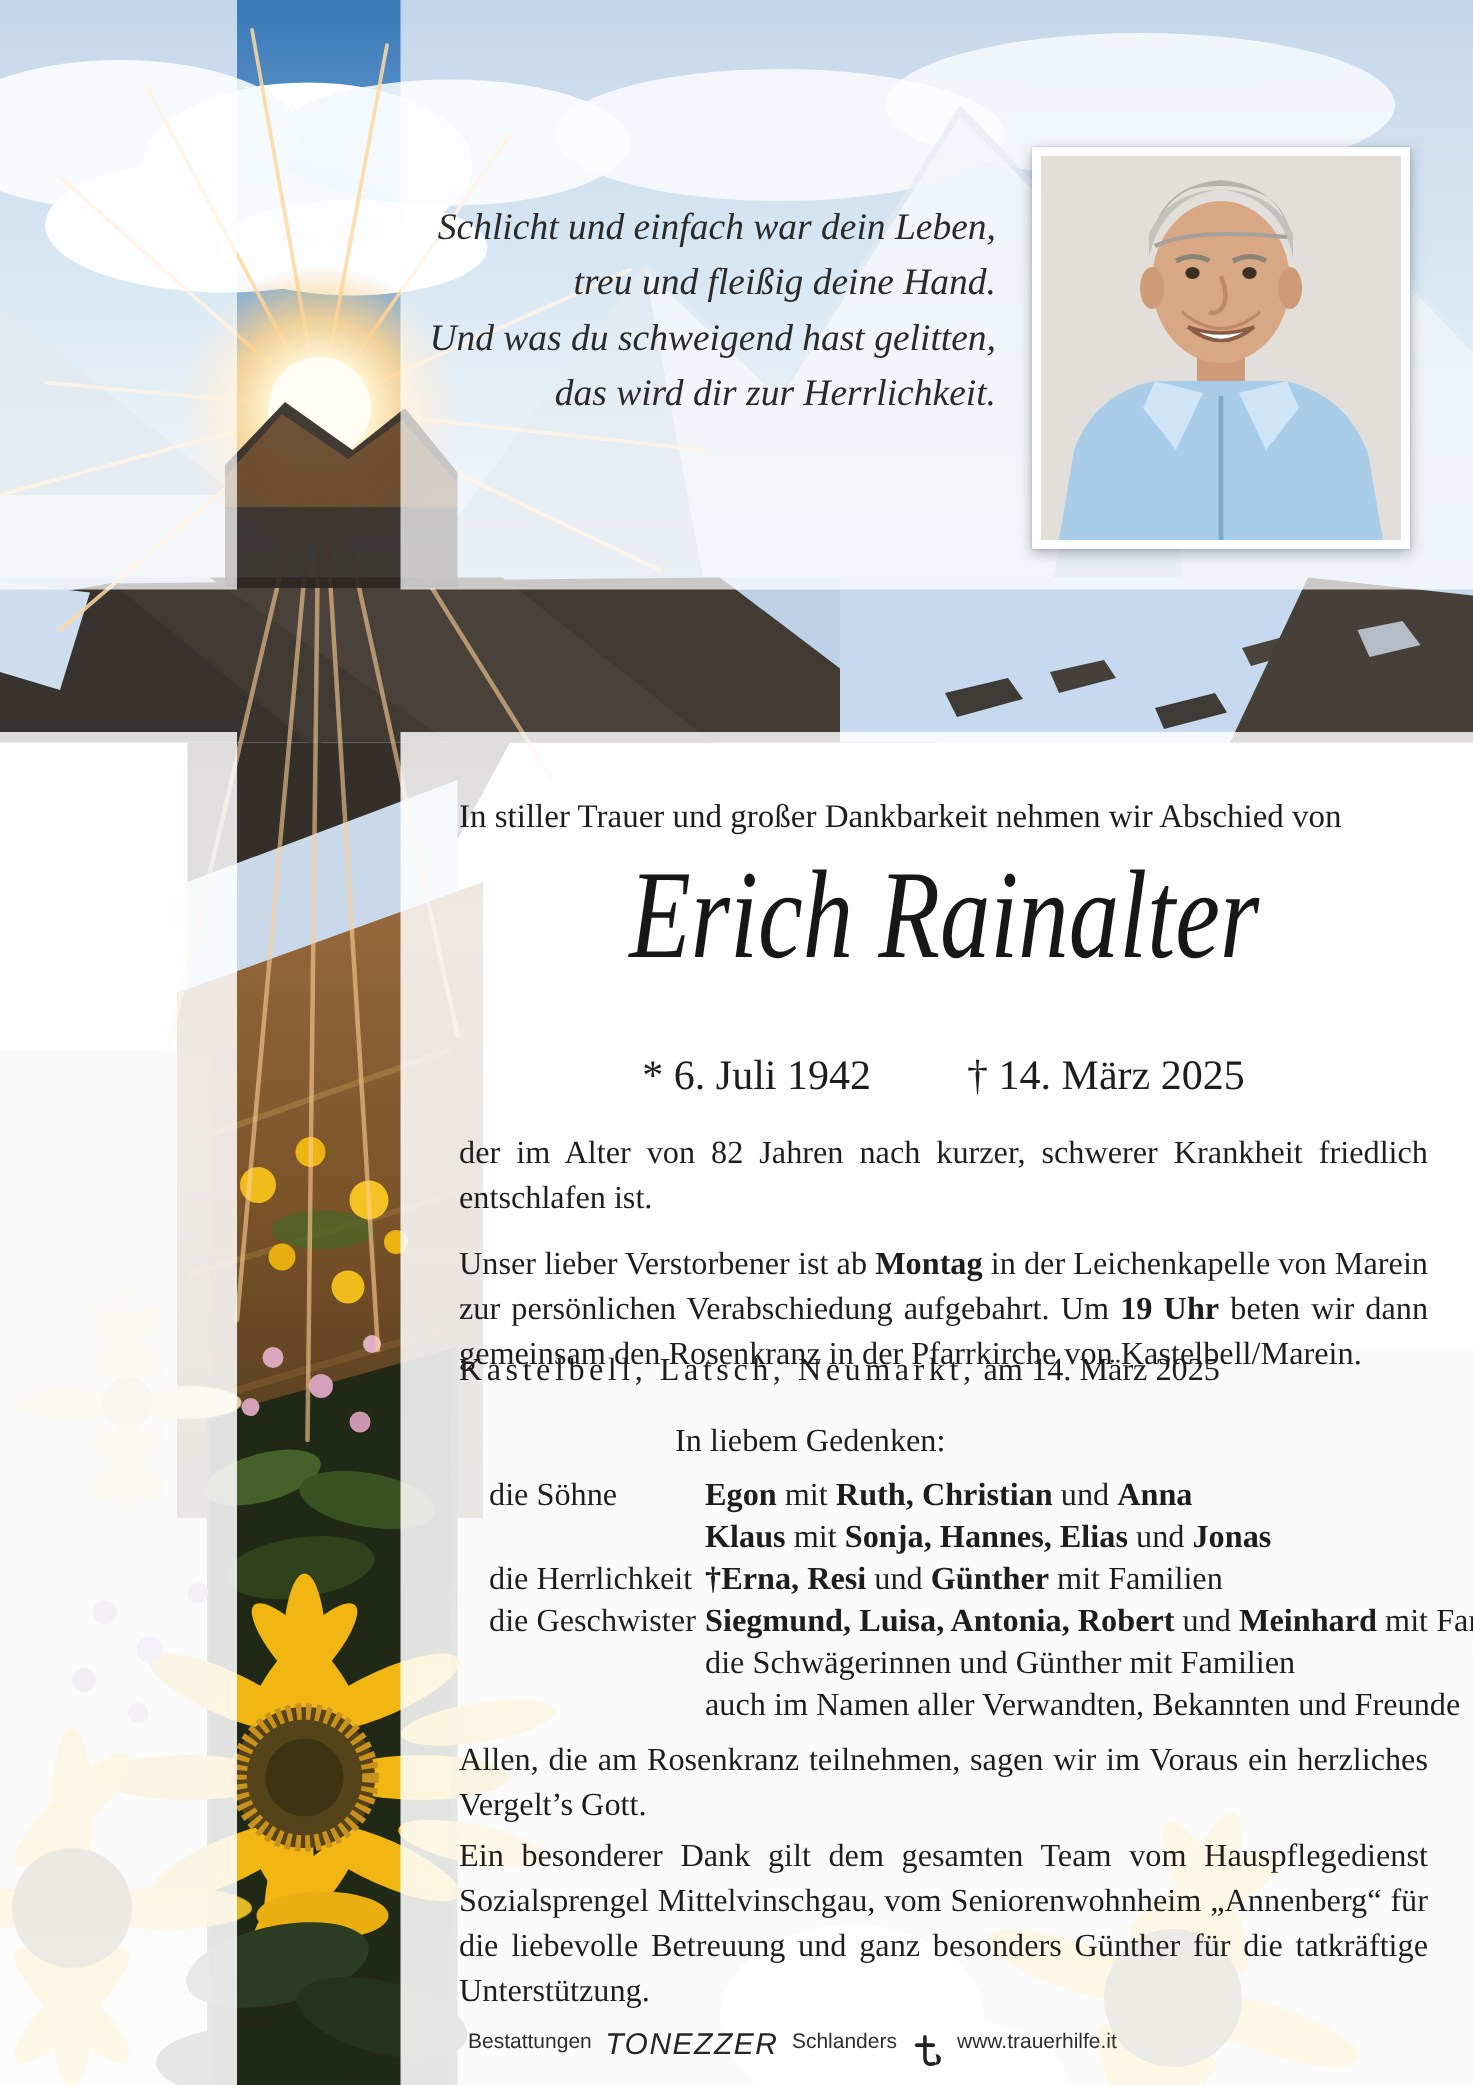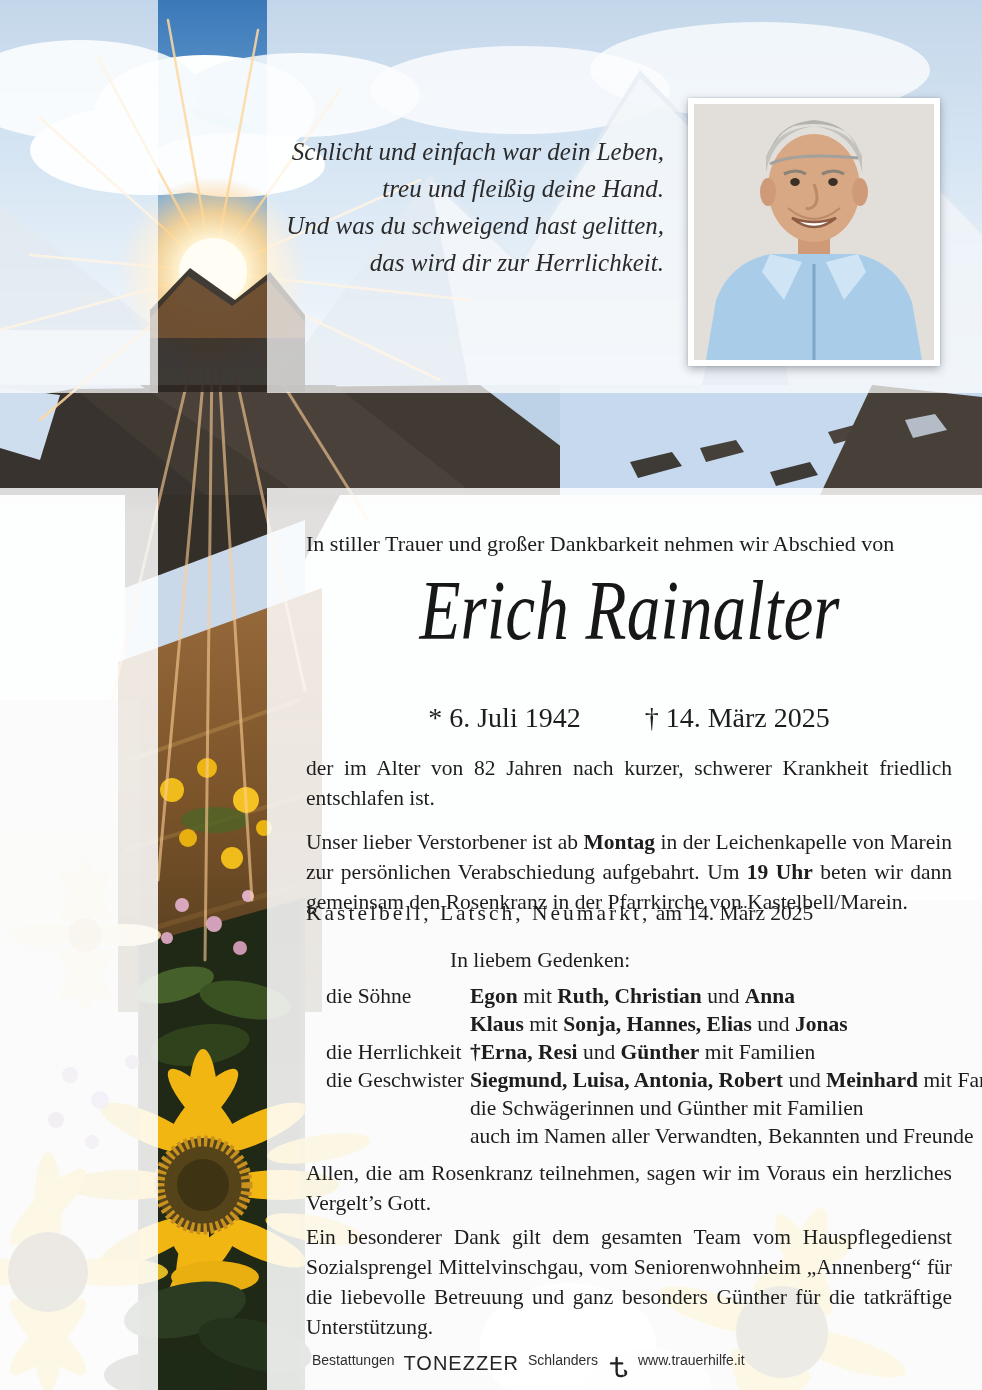--- a/index.html
+++ b/index.html
@@ -29,21 +29,21 @@
   .family{top:982px;font-size:21.5px;line-height:28px;}
   .fam-row{display:flex;margin-left:20px;}
   .fam-label{width:144px;flex:0 0 144px;}
   .fam-value{white-space:nowrap;}
   .fam-value b,.para b{font-weight:bold;}
   .p3{top:1158px;}
   .p4{top:1222px;}
 
   .footer{position:absolute;left:312px;top:1352px;display:flex;align-items:flex-start;gap:9px;
           font-family:"Liberation Sans",sans-serif;color:#2e2e2e;font-size:14px;}
-  .brand{font-size:20px;letter-spacing:1px;color:#252525;}
+  .brand{font-size:20px;letter-spacing:1px;color:#252525;font-style:italic;}
   .logo{position:relative;top:4px;}
 </style>
 </head>
 <body>
 
 <div class="page">
 
   <svg class="scene" viewBox="0 0 982 1390" width="982" height="1390" aria-hidden="true">
     <defs>
       <linearGradient id="sky" x1="0" y1="0" x2="0" y2="420" gradientUnits="userSpaceOnUse">

